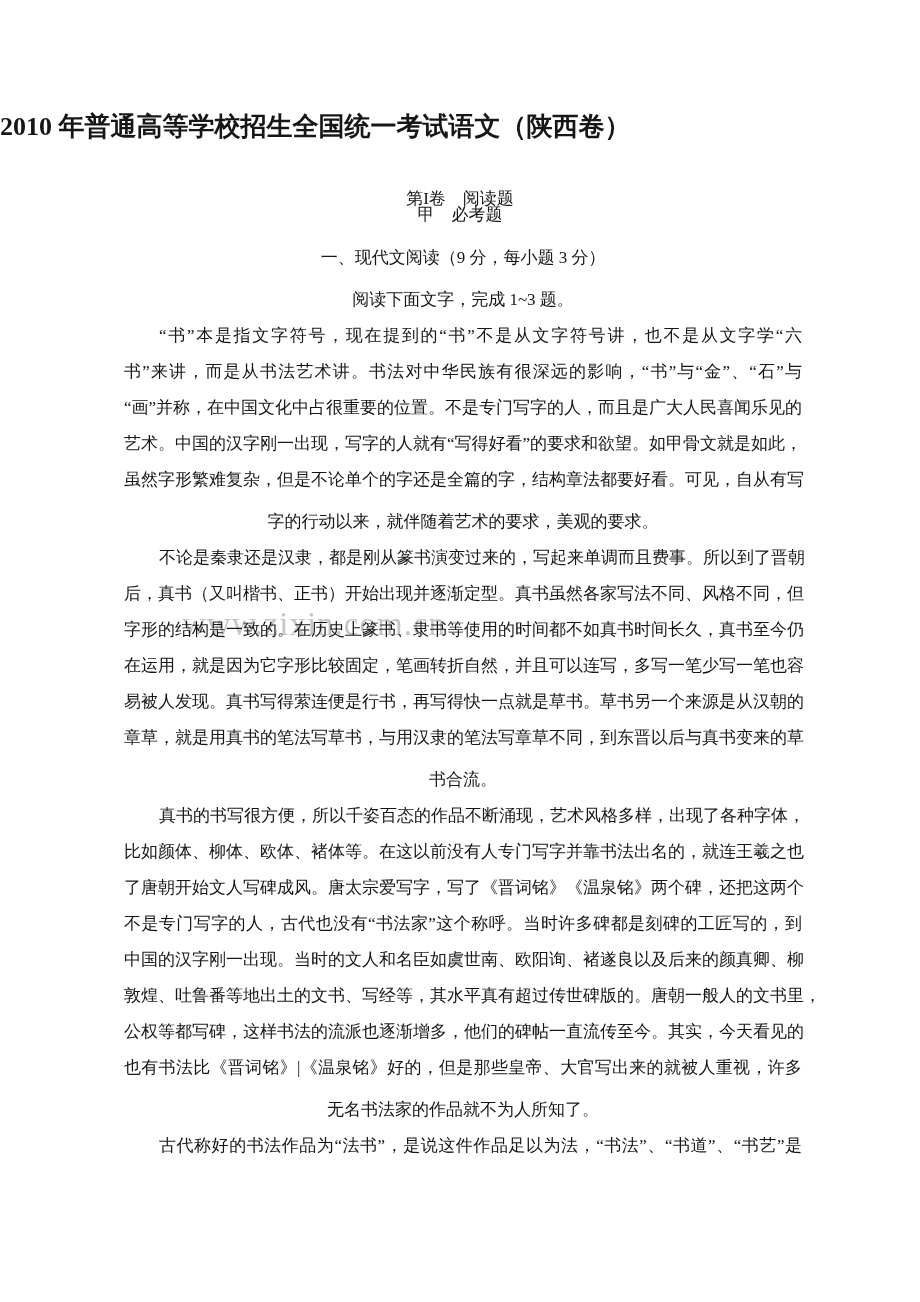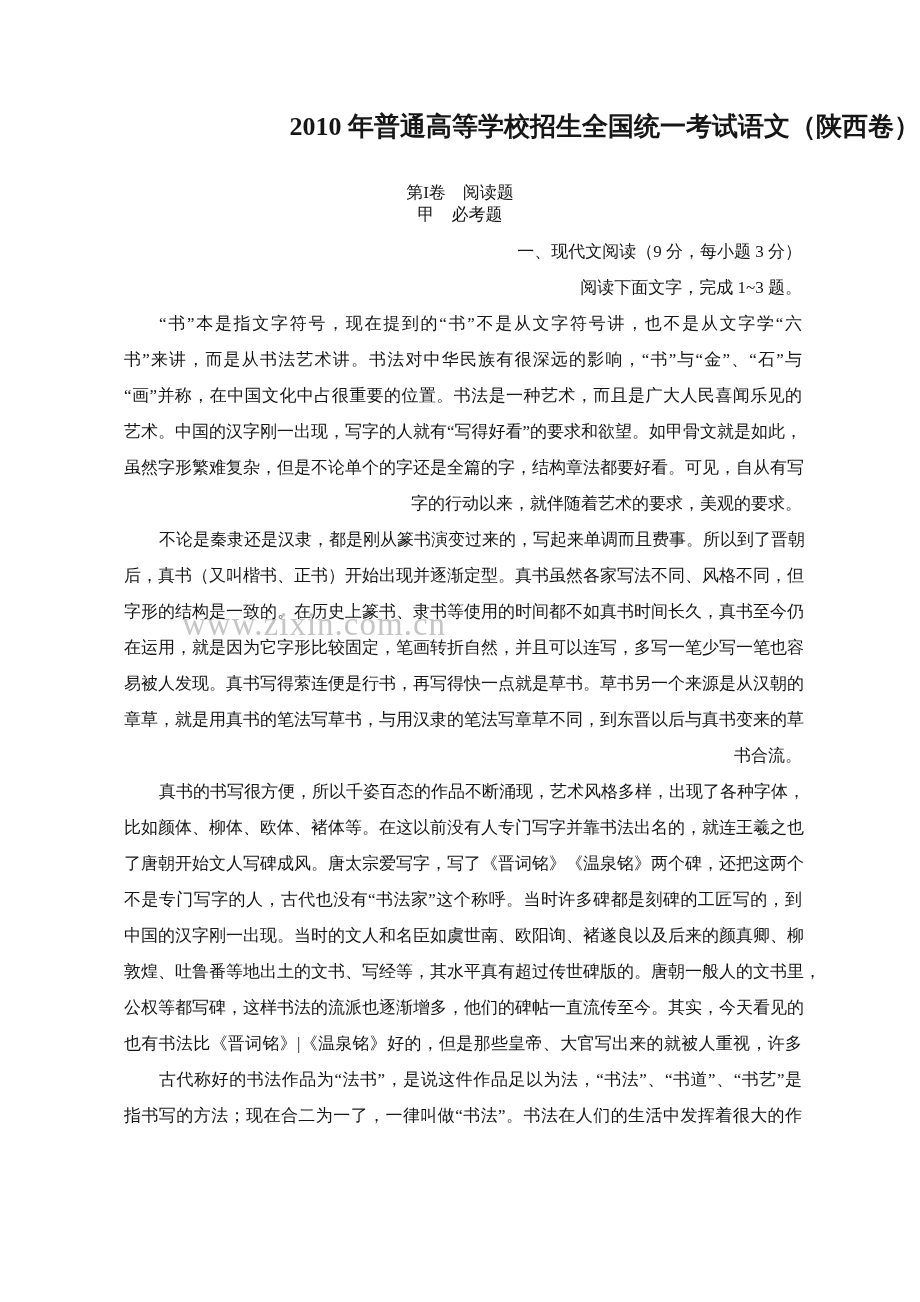--- a/index.html
+++ b/index.html
@@ -6,32 +6,32 @@
   .page {
     position:relative;
     width:920px; height:1302px;
     background:#ffffff;
     color:#161616;
     font-family:"Liberation Serif","DejaVu Serif",serif;
     overflow:hidden;
   }
   .doc-title {
     position:absolute; top:108px; left:0; width:920px;
-    text-align:right;
+    text-align:left;
     font-size:26px; font-weight:bold;
     line-height:38px;
     white-space:nowrap;
   }
   .sub-heading {
     position:absolute; left:0; width:920px;
     text-align:center;
     font-size:17px; line-height:26px;
     white-space:nowrap;
   }
-  .sub-heading.kind-volume { top:180px; }
+  .sub-heading.kind-volume { top:186px; }
   .sub-heading.kind-part   { top:202px; }
   .watermark {
     position:absolute;
     top:598px; left:182px; width:620px;
     font-size:33px; line-height:52px;
     letter-spacing:1px;
     color:rgba(150,150,150,0.55);
     white-space:nowrap;
     z-index:0;
     user-select:none;
@@ -48,56 +48,56 @@
   }
   .line.full {
     text-align:justify;
     text-align-last:justify;
   }
   .line.indent {
     padding-left:35px;
     text-align:justify;
     text-align-last:justify;
   }
-  .line.left { text-align:right; }
+  .line.left { text-align:center;margin-top:6px; }
 </style>
 </head>
 <body>
 
 <div class="page">
 
   <div class="watermark">www.zixin.com.cn</div>
 
   <div class="doc-title">2010 年普通高等学校招生全国统一考试语文（陕西卷）</div>
 
   <div class="sub-heading kind-volume">第I卷　阅读题</div>
 
   <div class="sub-heading kind-part">甲　必考题</div>
 
   <div class="body-text">
       <div class="line left">一、现代文阅读（9 分，每小题 3 分）</div>
       <div class="line left">阅读下面文字，完成 1~3 题。</div>
       <div class="line indent">“书”本是指文字符号，现在提到的“书”不是从文字符号讲，也不是从文字学“六</div>
       <div class="line full">书”来讲，而是从书法艺术讲。书法对中华民族有很深远的影响，“书”与“金”、“石”与</div>
-      <div class="line full">“画”并称，在中国文化中占很重要的位置。书法是一种艺术，而且是广大人民喜闻乐见的</div>
+      <div class="line full">“画”并称，在中国文化中占很重要的位置。不是专门写字的人，而且是广大人民喜闻乐见的</div>
       <div class="line full">艺术。中国的汉字刚一出现，写字的人就有“写得好看”的要求和欲望。如甲骨文就是如此，</div>
       <div class="line full">虽然字形繁难复杂，但是不论单个的字还是全篇的字，结构章法都要好看。可见，自从有写</div>
       <div class="line left">字的行动以来，就伴随着艺术的要求，美观的要求。</div>
       <div class="line indent">不论是秦隶还是汉隶，都是刚从篆书演变过来的，写起来单调而且费事。所以到了晋朝</div>
       <div class="line full">后，真书（又叫楷书、正书）开始出现并逐渐定型。真书虽然各家写法不同、风格不同，但</div>
       <div class="line full">字形的结构是一致的。在历史上篆书、隶书等使用的时间都不如真书时间长久，真书至今仍</div>
       <div class="line full">在运用，就是因为它字形比较固定，笔画转折自然，并且可以连写，多写一笔少写一笔也容</div>
       <div class="line full">易被人发现。真书写得萦连便是行书，再写得快一点就是草书。草书另一个来源是从汉朝的</div>
       <div class="line full">章草，就是用真书的笔法写草书，与用汉隶的笔法写章草不同，到东晋以后与真书变来的草</div>
       <div class="line left">书合流。</div>
       <div class="line indent">真书的书写很方便，所以千姿百态的作品不断涌现，艺术风格多样，出现了各种字体，</div>
       <div class="line full">比如颜体、柳体、欧体、褚体等。在这以前没有人专门写字并靠书法出名的，就连王羲之也</div>
       <div class="line full">了唐朝开始文人写碑成风。唐太宗爱写字，写了《晋词铭》《温泉铭》两个碑，还把这两个</div>
       <div class="line full">不是专门写字的人，古代也没有“书法家”这个称呼。当时许多碑都是刻碑的工匠写的，到</div>
       <div class="line full">中国的汉字刚一出现。当时的文人和名臣如虞世南、欧阳询、褚遂良以及后来的颜真卿、柳</div>
       <div class="line full">敦煌、吐鲁番等地出土的文书、写经等，其水平真有超过传世碑版的。唐朝一般人的文书里，</div>
       <div class="line full">公权等都写碑，这样书法的流派也逐渐增多，他们的碑帖一直流传至今。其实，今天看见的</div>
       <div class="line full">也有书法比《晋词铭》|《温泉铭》好的，但是那些皇帝、大官写出来的就被人重视，许多</div>
+      <div class="line left">无名书法家的作品就不为人所知了。</div>
       <div class="line indent">古代称好的书法作品为“法书”，是说这件作品足以为法，“书法”、“书道”、“书艺”是</div>
-      <div class="line full">指书写的方法；现在合二为一了，一律叫做“书法”。书法在人们的生活中发挥着很大的作</div>
     </div>
 
 </div>
 
 </body></html>

